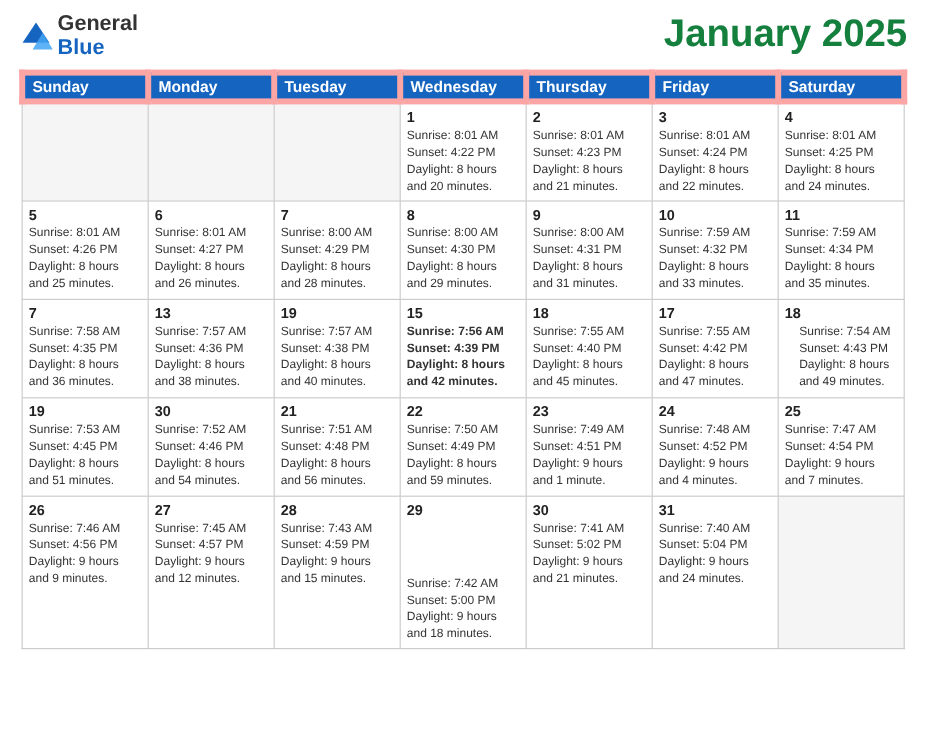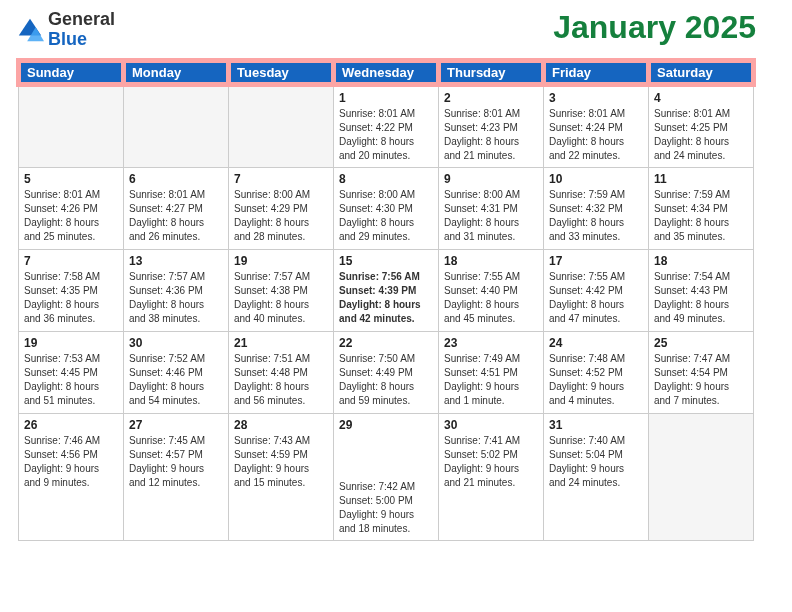--- a/index.html
+++ b/index.html
@@ -246,21 +246,21 @@
           </td>
           <td>
             <span class="day-num">17</span>
             <div class="day-info" style="white-space: pre-line;">Sunrise: 7:55 AM
 Sunset: 4:42 PM
 Daylight: 8 hours
 and 47 minutes.</div>
           </td>
           <td>
             <span class="day-num">18</span>
-            <div class="day-info" style="white-space: pre-line;">Sunrise: 7:54 AM
+            <div class="day-info" style="white-space: pre-line; margin-left: 12px;">Sunrise: 7:54 AM
 Sunset: 4:43 PM
 Daylight: 8 hours
 and 49 minutes.</div>
           </td>
         </tr>
         <tr>
           <td>
             <span class="day-num">19</span>
             <div class="day-info" style="white-space: pre-line;">Sunrise: 7:53 AM
 Sunset: 4:45 PM

